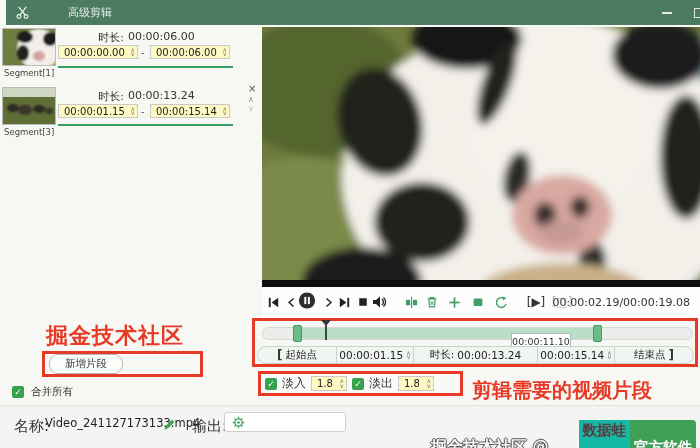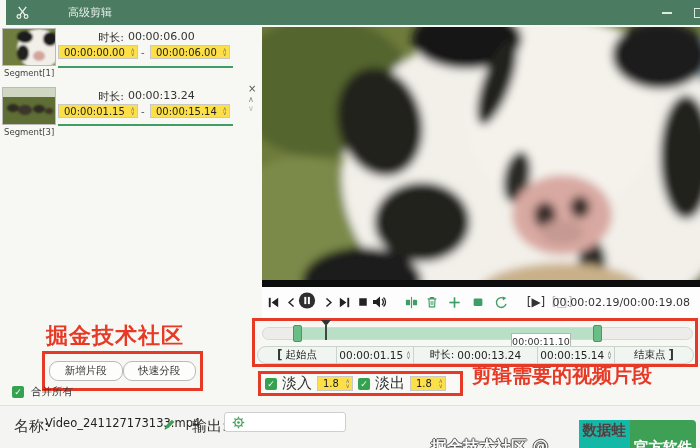--- a/index.html
+++ b/index.html
@@ -15,21 +15,21 @@
   .winbtn{width:14px;height:14px;display:flex;align-items:center;justify-content:center;cursor:default;}
   .min-bar{width:10px;height:2px;background:#dfe9e2;}
   .max-box{width:9px;height:8px;border:1.5px solid #dfe9e2;}
   .close-x{color:#dfe9e2;font-size:14px;line-height:14px;}
 
   
   .left-panel{left:0;top:25px;width:262px;height:380px;background:#f7f7f4;}
   .thumb{left:2px;width:52px;height:36px;border:1px solid #bbb;overflow:hidden;background:#6f7d3e;}
   .seg-label{font-size:8.5px;color:#444;}
   .dur-line{display:flex;justify-content:center;gap:4px;font-size:11px;color:#333;width:177px;left:58px;}
-  .inp{background:#fde047;border:1px solid #c9c9c7;height:14px;display:flex;align-items:center;
+  .inp{background:#fef9c3;border:1px solid #c9c9c7;height:14px;display:flex;align-items:center;
     font-size:10px;color:#222;padding:0 2px 0 5px;box-sizing:border-box;}
   .inp .val{flex:1;}
   .spin{display:flex;flex-direction:column;align-items:center;line-height:4.5px;font-size:6px;color:#777;cursor:default;}
   .dash{font-size:10px;color:#555;}
   .segbar{height:2px;background:#3f9e63;}
   .panel-x{font-size:10px;color:#555;line-height:10px;}
   .scroll-ch{font-size:8px;color:#999;line-height:8px;}
 
   
   .video{left:262px;top:27px;width:438px;height:260px;background:#000;overflow:hidden;}
@@ -54,26 +54,26 @@
   .tl-row{left:257px;top:346px;width:437px;height:18px;background:#f1f5f1;border:1px solid #c9d4ca;border-radius:9px;
     box-sizing:border-box;display:flex;align-items:stretch;font-size:10.5px;color:#222;}
   .tl-cell{display:flex;align-items:center;justify-content:center;gap:3px;border-right:1px solid #c9d4ca;}
   .tl-cell:last-child{border-right:none;}
   .bracket{font-weight:bold;font-size:12px;color:#2c3a30;}
 
   
   .fade-box{left:258px;top:371px;width:205px;height:25px;background:#f9f9f7;display:flex;align-items:center;gap:5px;padding:0 4px;}
   .chk{width:12px;height:12px;background:#36a14f;border-radius:2px;display:flex;align-items:center;justify-content:center;
     color:#fff;font-size:9px;line-height:12px;cursor:pointer;}
-  .fade-label{font-size:15px;color:#333;}
+  .fade-label{font-size:12px;color:#333;}
   .fade-inp{width:36px;height:15px;}
 
   
   .red-title{color:#e73a26;font-weight:bold;}
-  .btn-redbox{left:42px;top:351px;width:161px;height:40px;display:flex;align-items:center;justify-content:space-between;padding:5px 4px;box-sizing:border-box;}
+  .btn-redbox{left:42px;top:351px;width:161px;height:26px;display:flex;align-items:center;justify-content:space-between;padding:5px 4px;box-sizing:border-box;}
   .pill-btn{width:72px;height:18px;border:1px solid #b9b9b7;border-radius:9px;background:#fdfdfb;
     font-size:10.5px;color:#333;display:flex;align-items:center;justify-content:center;cursor:pointer;}
 
   
   .bottom-bar{left:0;top:405px;width:700px;height:43px;background:#f4f4f2;border-top:1px solid #e2e2e0;}
   .bb-label{font-size:15px;color:#333;}
   .bb-file{font-size:11.5px;color:#222;}
   .dropdown{left:224px;top:412px;width:122px;height:20px;background:#fff;border:1px solid #cfcfcd;border-radius:3px;
     box-sizing:border-box;display:flex;align-items:center;font-size:10.5px;color:#333;padding:0 4px 0 7px;cursor:pointer;}
   .dropdown .dd-val{flex:1;}
@@ -368,21 +368,20 @@
       <span class="spin">
           <i style="font-style: normal;">∧</i>
           <i style="font-style: normal;">∨</i>
         </span>
     </span>
   </div>
 
   <div class="abs red-title" style="left:46px;top:321px;font-size:22px;letter-spacing:1px;">掘金技术社区</div>
   <div class="abs redbox btn-redbox">
     <span class="pill-btn">新增片段</span>
-    <span class="pill-btn">快速分段</span>
   </div>
   <div class="abs" style="left:12px;top:385px;display:flex;align-items:center;gap:7px;">
     <span class="chk">
         <span class="checkmark">✓</span>
       </span>
     <span style="font-size:10.5px;color:#333;">合并所有</span>
   </div>
 
   <div class="abs bottom-bar"></div>
   <span class="abs bb-label" style="left:14px;top:417px;">名称:</span>
@@ -406,21 +405,21 @@
             <line x1="13" y1="8" x2="15.2" y2="8"></line>
           <line x1="3" y1="3" x2="4.5" y2="4.5"></line>
             <line x1="11.5" y1="11.5" x2="13" y2="13"></line>
           <line x1="13" y1="3" x2="11.5" y2="4.5"></line>
             <line x1="4.5" y1="11.5" x2="3" y2="13"></line>
         </g>
       </svg>
     </span>
   </div>
 
-  <div class="abs red-title" style="left:472px;top:362px;font-size:20px;">剪辑需要的视频片段</div>
+  <div class="abs red-title" style="left:472px;top:377px;font-size:20px;">剪辑需要的视频片段</div>
 
   <div class="abs watermark">
     <span class="wm-prefix">掘金技术社区 @</span>
     <span class="wm-badge">
       <span class="wm-left">数据蛙</span>
       <span class="wm-right">官方软件</span>
     </span>
   </div>
 
 </div>

